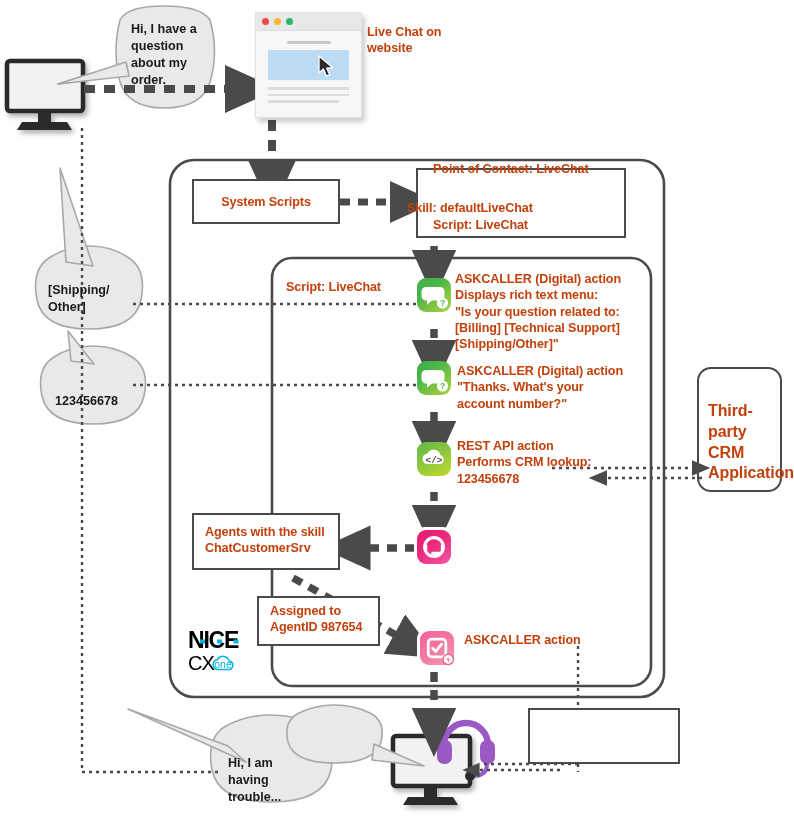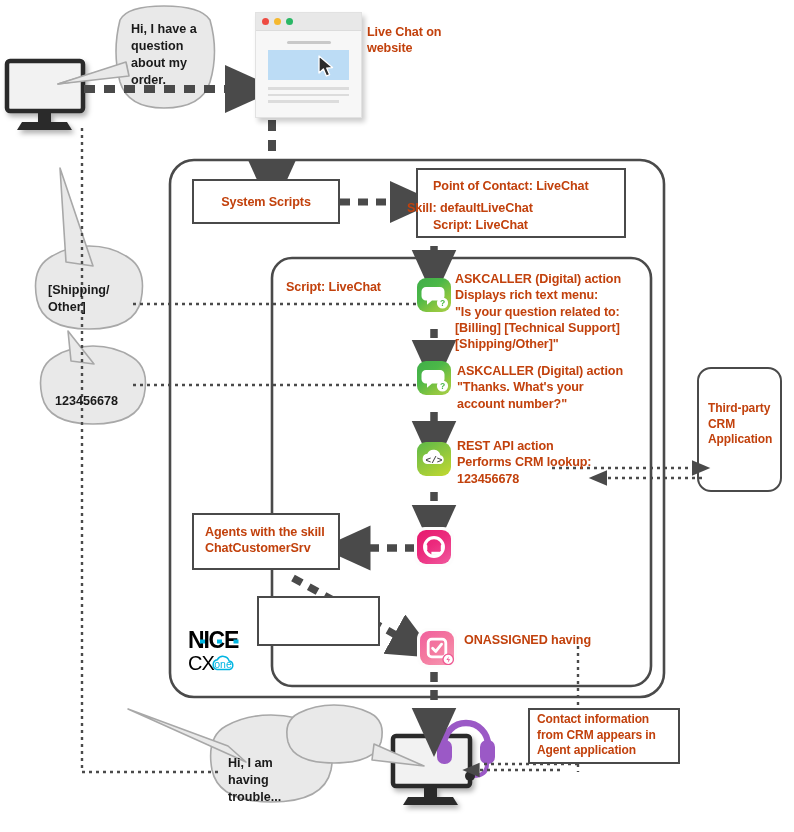--- a/index.html
+++ b/index.html
@@ -25,21 +25,21 @@
   
   .txt{
     position:absolute;
     font-weight:bold;
     color:#c2410c;
     line-height:1.30;
     white-space:pre-line;
     letter-spacing:-0.1px;
   }
   .t13{font-size:12.6px;}
-  .t12{font-size:12.0px;}
+  .t12{font-size:16px;}
 
   
   .box{
     position:absolute;
     box-sizing:border-box;
     border:2.5px solid #4a4a4a;
     background:#ffffff;
   }
   .rbox{
     position:absolute;
@@ -227,21 +227,21 @@
     </div>
   </div>
 
   <div class="txt t13" style="left:367px;top:24px;width:110px;">Live Chat on
 website</div>
 
   <div class="box" style="left:192px;top:179px;width:148px;height:45px;"></div>
   <div class="txt t13" style="left:192px;top:194px;width:148px;text-align:center;">System Scripts</div>
 
   <div class="box" style="left:416px;top:168px;width:210px;height:70px;"></div>
-  <div class="txt t13" style="left:433px;top:178px;">Point of Contact: LiveChat</div>
+  <div class="txt t13" style="left:433px;top:161px;">Point of Contact: LiveChat</div>
   <div class="txt t13" style="left:407px;top:200px;">Skill: defaultLiveChat</div>
   <div class="txt t13" style="left:433px;top:217px;">Script: LiveChat</div>
 
   <div class="txt t13" style="left:286px;top:279px;">Script: LiveChat</div>
 
   <div class="icon icon-ask" style="left:417px;top:278px;">
     <svg width="34" height="34" viewBox="0 0 34 34">
       <path d="M9,9 h14 a4.5,4.5 0 0 1 4.5,4.5 v4.5 a4.5,4.5 0 0 1 -4.5,4.5 h-8 l-5,4.3 v-4.3 h-1 a4.5,4.5 0 0 1 -4.5,-4.5 v-4.5 A4.5,4.5 0 0 1 9,9 Z" fill="#ffffff"></path>
       <circle cx="25.5" cy="25" r="5.6" fill="#ffffff"></circle>
       <text x="25.5" y="28.3" font-size="8.6" font-family="Liberation Sans, sans-serif" font-weight="bold" fill="#4cb848" text-anchor="middle">?</text>
@@ -288,37 +288,36 @@
   <div class="icon-wrap" style="left:417px;top:628px;">
     <div class="icon icon-onassigned" style="position:relative;left:0;top:0;">
       <svg width="34" height="34" viewBox="0 0 34 34">
         <rect x="8.2" y="8.2" width="17.6" height="17.6" rx="3.6" fill="none" stroke="#ffffff" stroke-width="2.8"></rect>
         <path d="M12.6,17.2 L15.8,20.4 L21.6,13.2" fill="none" stroke="#ffffff" stroke-width="2.8" stroke-linecap="round" stroke-linejoin="round"></path>
         <circle cx="28.2" cy="28.4" r="5.2" fill="#ffffff" stroke="#ef5a93" stroke-width="1.3"></circle>
         <path d="M28.8,25.6 L26.4,29.1 h2 l-0.6,2.6 l2.4,-3.5 h-2 Z" fill="#ef5a93"></path>
       </svg>
     </div>
   </div>
-  <div class="txt t13" style="left:464px;top:632px;width:200px;">ONASSIGNED having</div>
+  <div class="txt t13" style="left:464px;top:632px;width:200px;">ASKCALLER action</div>
 
   <div class="box" style="left:192px;top:513px;width:148px;height:57px;"></div>
   <div class="txt t13" style="left:205px;top:524px;width:140px;">Agents with the skill
 ChatCustomerSrv</div>
 
   <div class="box" style="left:257px;top:596px;width:123px;height:50px;"></div>
+  <div class="txt t13" style="left:270px;top:603px;width:115px;">Assigned to
+AgentID 987654</div>
 
   <div class="rbox" style="left:697px;top:367px;width:85px;height:125px;border-radius:14px;"></div>
   <div class="txt t12" style="left:708px;top:401px;width:80px;">Third-party
 CRM
 Application</div>
 
   <div class="box" style="left:528px;top:708px;width:152px;height:56px;"></div>
-  <div class="txt t12" style="left:537px;top:712px;width:142px;">Contact information
-from CRM appears in
-Agent application</div>
 
   <div class="bubble-txt t13" style="left:131px;top:21px;width:82px;">Hi, I have a
 question
 about my
 order.</div>
 
   <div class="bubble-txt t13" style="left:48px;top:282px;width:90px;">[Shipping/
 Other]</div>
 
   <div class="bubble-txt t13" style="left:55px;top:393px;width:90px;">123456678</div>

